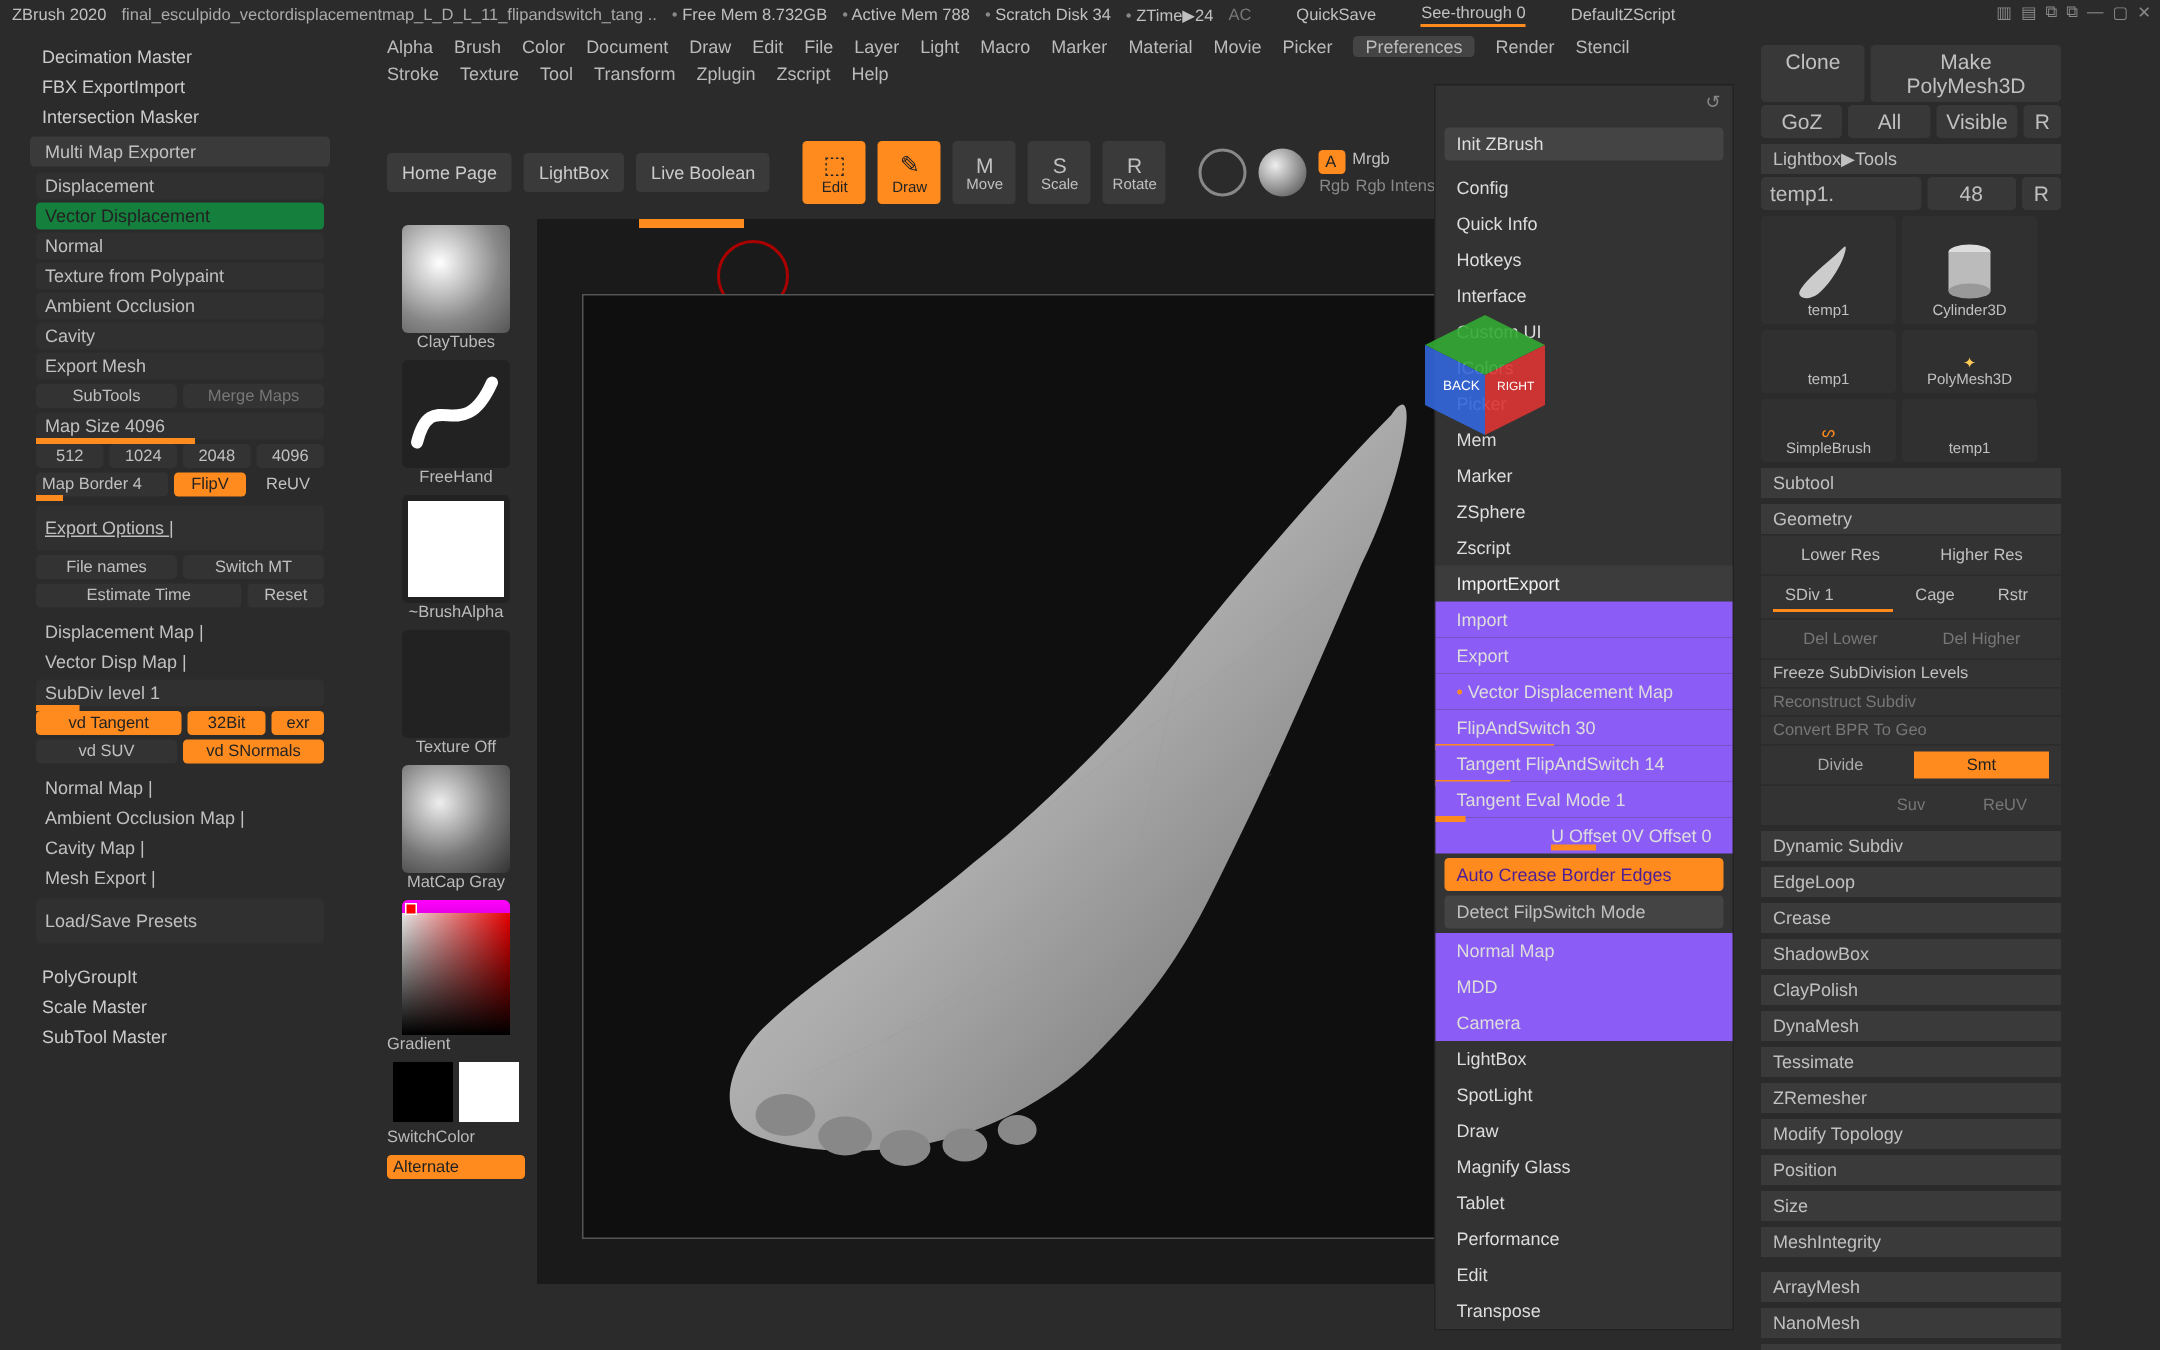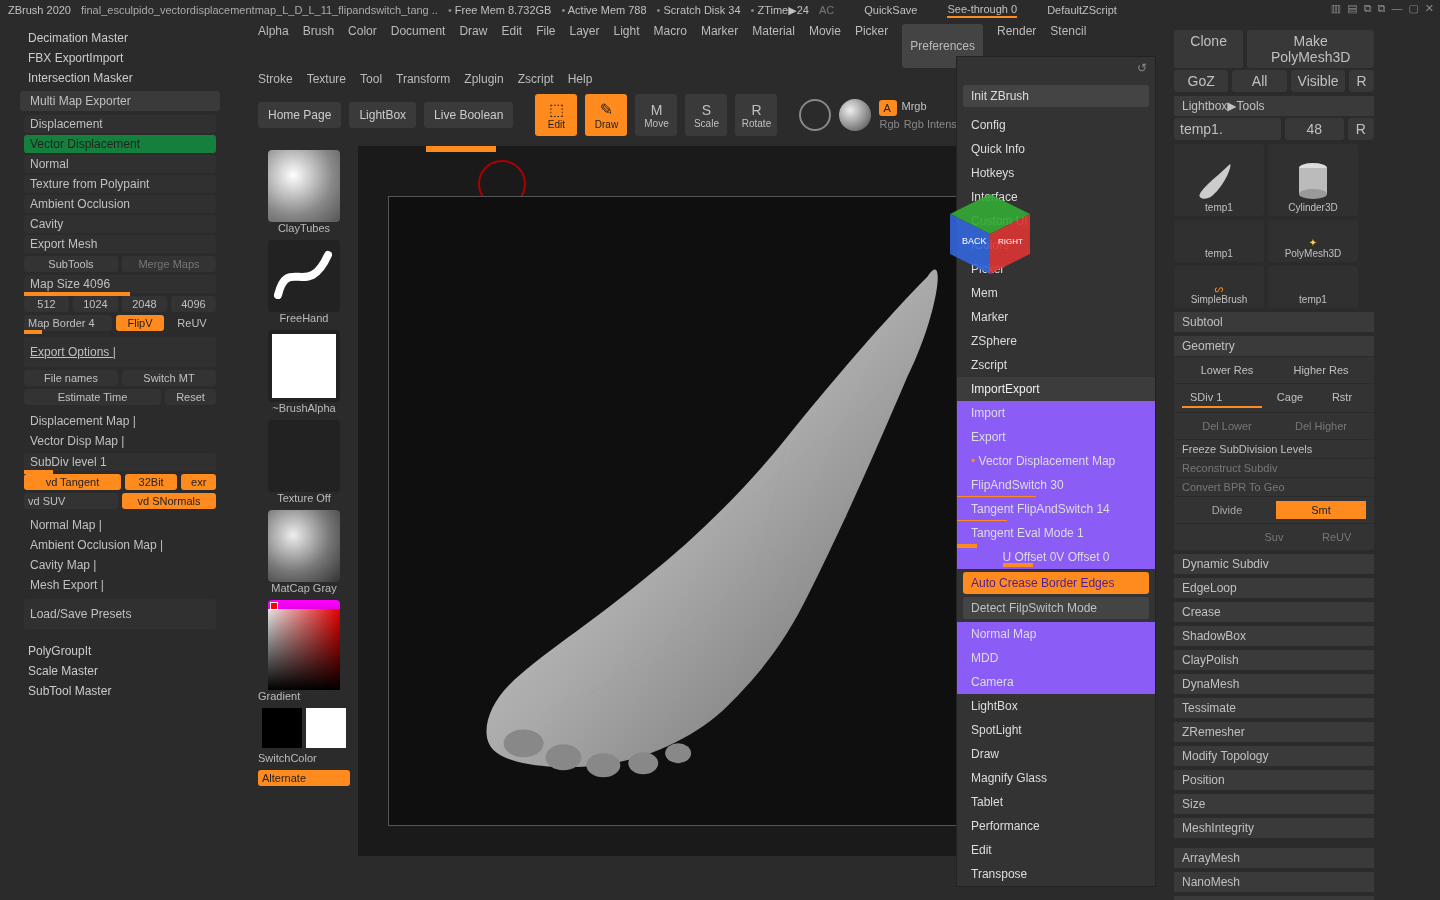--- a/index.html
+++ b/index.html
@@ -1,21 +1,21 @@
 <!DOCTYPE html>
 <html><head>
 <meta charset="utf-8">
 <style>
   * { margin:0; padding:0; box-sizing:border-box; font-family: Arial, Helvetica, sans-serif; }
   body { background:#2b2b2b; color:#c0c0c0; font-size:12px; width:1440px; height:900px; overflow:hidden; position:relative; }
   .topbar { display:flex; align-items:center; height:20px; background:#2b2b2b; padding:0 8px; gap:10px; font-size:11px; white-space:nowrap; }
   .topbar .dot::before{content:"• "; color:#888;}
   .menubar { display:flex; gap:14px; padding:4px 258px; font-size:12px; background:#2b2b2b; }
   .menubar span{color:#bbb; cursor:default;}
-  .menubar .active{ background:#444; border-radius:3px; padding:15px 8px; }
+  .menubar .active{ background:#444; border-radius:3px; padding:0 8px; }
   .tbar2 { position:absolute; left:258px; top:94px; display:flex; gap:8px; align-items:center;}
   .btn {background:#3a3a3a; border-radius:3px; padding:6px 10px; color:#ccc; display:inline-block;}
   .leftcol{position:absolute; left:20px; top:28px; width:200px; }
   .panel-item{padding:3px 8px; color:#ccc; font-size:12px;}
   .hdr{background:#3a3a3a; padding:3px 10px; border-radius:3px; margin-top:3px; display:block;}
   .sub{padding:3px 6px; font-size:12px;}
   .box{background:#303030; border-radius:3px; margin:2px 0; padding:2px 6px;}
   .slider{position:relative;}
   .sliderbar{height:4px;background:#ff8b1f;position:absolute;left:0;bottom:-3px;}
   .rowflex{display:flex;gap:4px;margin:3px 0;}
@@ -41,21 +41,21 @@
   .fr-hdr{background:#3a3a3a;padding:3px 8px;margin-top:4px;font-size:12px;}
   .toolgrid{display:flex;flex-wrap:wrap;gap:4px;margin:4px 0;}
   .toolcell{width:90px;height:72px;background:#303030;border-radius:3px;display:flex;flex-direction:column;align-items:center;justify-content:flex-end;font-size:10px;padding-bottom:3px;}
   .toolcell.half{height:42px;}
   .geomlist div{padding:3px 8px;background:#333;margin:1px 0;font-size:11px;}
   .geomlist .gl2{display:flex;gap:4px;}
   .geomlist .gl2 > div{flex:1;text-align:center;}
   .titleicons{position:absolute;right:6px;top:2px;display:flex;gap:6px;font-size:11px;color:#888;}
   .modebtn{width:42px;height:42px;background:#3a3a3a;border-radius:3px;display:flex;flex-direction:column;align-items:center;justify-content:center;font-size:10px;}
   .modebtn.orange{background:#ff8b1f;color:#222;}
-  .cube{position:absolute;left:940px;top:184px;width:100px;height:100px;z-index:60;}
+  .cube{position:absolute;left:940px;top:200px;width:100px;height:100px;z-index:60;}
   svg{display:block;}
 </style>
 </head>
 <body>
 
 <div class="topbar">
   <span>ZBrush 2020</span>
   <span style="color:#aaa;">final_esculpido_vectordisplacementmap_L_D_L_11_flipandswitch_tang  ..</span>
   <span class="dot">Free Mem 8.732GB</span>
   <span class="dot">Active Mem 788</span>
@@ -185,21 +185,21 @@
       </div>
     <div class="sub" style="margin-top:6px;">Displacement Map |</div>
     <div class="sub">Vector Disp Map |</div>
     <div class="box slider"><span>SubDiv level 1</span><div class="sliderbar" style="width:15%;"></div></div>
     <div class="rowflex">
       <div class="pill on" style="flex:2;">vd Tangent</div>
       <div class="pill on">32Bit</div>
       <div class="pill on" style="flex:0.6;">exr</div>
     </div>
     <div class="rowflex">
-      <div class="pill" style="flex:2;text-align:left;">vd SUV</div>
+      <div class="pill" style="flex:2;text-align:center;">vd SUV</div>
       <div class="pill on" style="flex:2;">vd SNormals</div>
     </div>
     <div class="sub" style="margin-top:6px;">Normal Map |</div>
     <div class="sub">Ambient Occlusion Map |</div>
     <div class="sub">Cavity Map |</div>
     <div class="sub">Mesh Export |</div>
     <div class="box" style="padding:8px 6px;margin-top:4px;">Load/Save Presets</div>
   </div>
   <div class="panel-item" style="margin-top:8px;">PolyGroupIt</div>
   <div class="panel-item">Scale Master</div>
@@ -323,21 +323,21 @@
   <div class="mrow">Marker</div>
   <div class="mrow">ZSphere</div>
   <div class="mrow">Zscript</div>
   <div class="mhdr">ImportExport</div>
   <div class="mrow sel">Import</div>
   <div class="mrow sel">Export</div>
   <div class="mrow sel mbullet">Vector Displacement Map</div>
   <div class="mrow sel slider"><span>FlipAndSwitch 30</span><div class="sliderbar" style="width:40%;"></div></div>
   <div class="mrow sel slider"><span>Tangent FlipAndSwitch 14</span><div class="sliderbar" style="width:25%;"></div></div>
   <div class="mrow sel slider"><span>Tangent Eval Mode 1</span><div class="sliderbar" style="width:10%;"></div></div>
-  <div class="mrow sel" style="display:flex;justify-content:center;">
+  <div class="mrow sel" style="display:flex;justify-content:flex-end;">
     <span class="slider" style="position:relative;"><span>U Offset 0</span><span class="sliderbar" style="width:30px;"></span></span>
     <span>V Offset 0</span>
   </div>
   <div style="margin:3px 6px;background:#ff8b1f;color:#4c1d95;padding:4px 8px;border-radius:3px;">Auto Crease Border Edges</div>
   <div style="margin:3px 6px;background:#444;padding:4px 8px;border-radius:3px;">Detect FilpSwitch Mode</div>
   <div class="mrow sel">Normal Map</div>
   <div class="mrow sel">MDD</div>
   <div class="mrow sel">Camera</div>
   <div class="mrow">LightBox</div>
   <div class="mrow">SpotLight</div>

